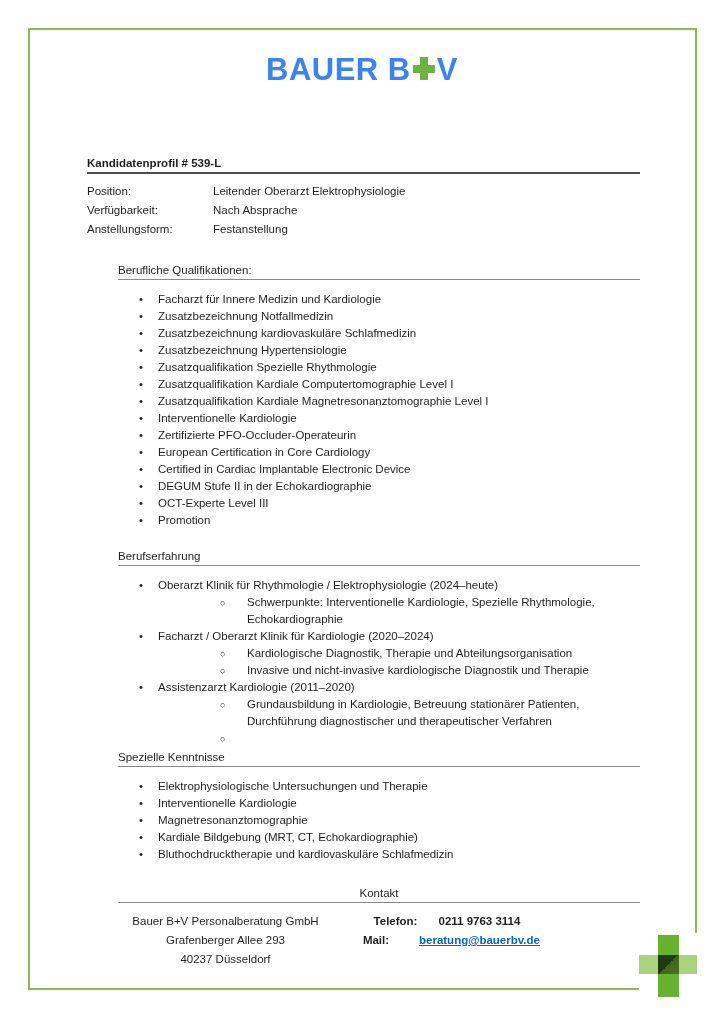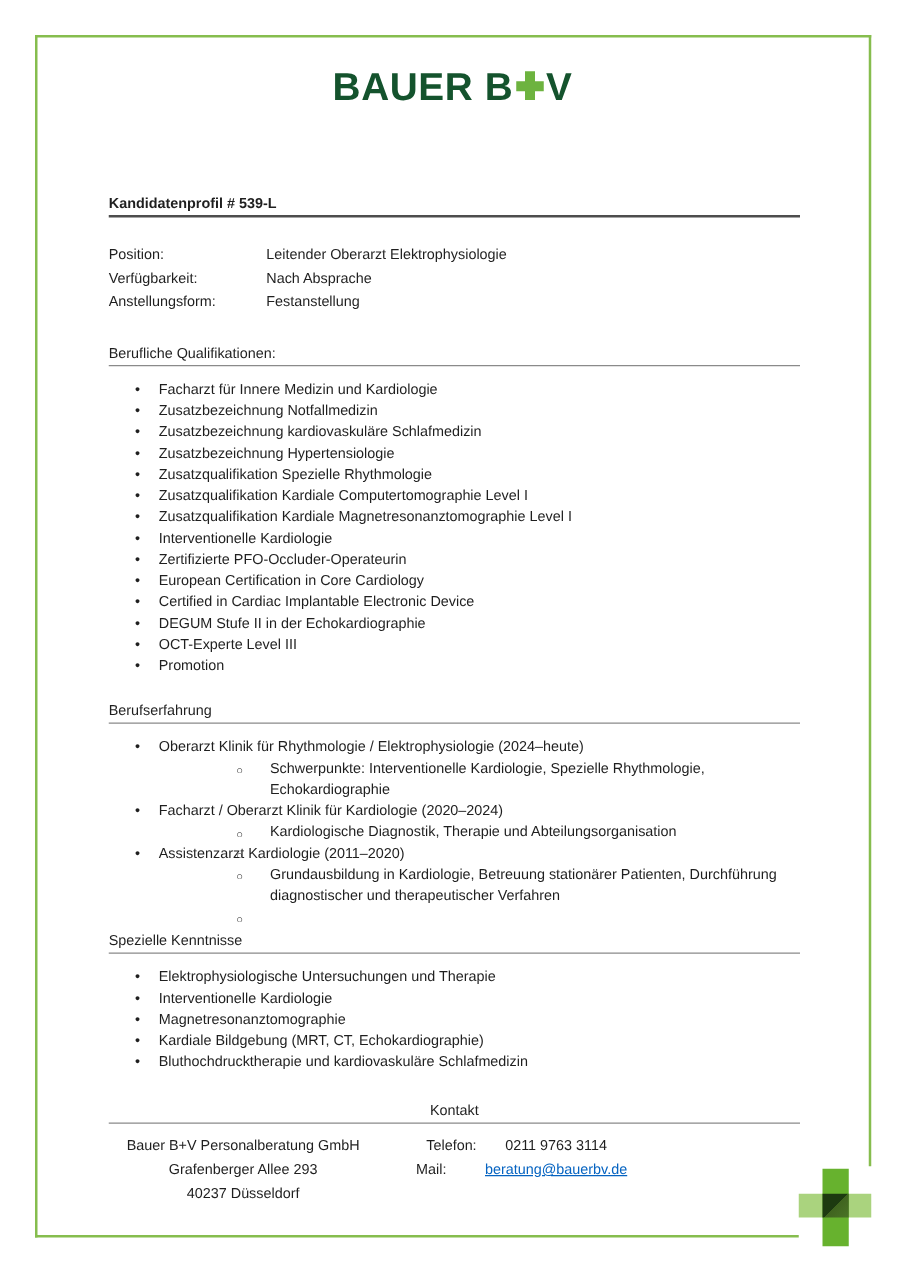--- a/index.html
+++ b/index.html
@@ -20,51 +20,51 @@
 
   
   .corner-cross { position:absolute; left:639px; top:933px; width:59px; height:64px; }
   .cross-v { position:absolute; left:19px; top:2px;  width:21px; height:62px; background:#67b22e; }
   .cross-h { position:absolute; left:0;    top:22px; width:58px; height:19px; background:#aad37e; }
   .cross-o { position:absolute; left:19px; top:22px; width:21px; height:19px;
              background:linear-gradient(135deg,#1d3a10 0%,#1d3a10 50%,#40641f 50%,#4a7326 100%); }
 
   
   .logo { position:absolute; top:52px; left:0; width:100%; text-align:center;
-          font-size:31px; font-weight:bold; letter-spacing:0.5px; color:#14532d; }
+          font-size:31px; font-weight:bold; letter-spacing:0.5px; color:#3b82f6; }
   .logo-plus { display:inline-block; position:relative; width:22px; height:23px; margin:0 2px; }
   .logo-plus .pv { position:absolute; left:7px; top:0; width:8px; height:23px; background:#6db33f; }
   .logo-plus .ph { position:absolute; left:0; top:7.5px; width:22px; height:8px; background:#6db33f; }
 
   
   .content { position:absolute; left:87px; top:157px; width:553px; font-size:11.5px; }
 
   .doc-title { font-size:11.5px; font-weight:bold; line-height:13px; padding-bottom:2px;
                border-bottom:2px solid #4d4d4d; }
 
-  .fields { margin-top:21px; }
+  .fields { margin-top:8px; }
   .field-row { line-height:19px; }
   .field-label { display:inline-block; width:126px; }
 
-  .sec { margin-top:21px; }
+  .sec { margin-top:21px;margin-left:31px; }
   .sec-first { margin-top:25px; }
   .sec-contact { margin-top:24px;text-align:center; }
   .sec-title { font-size:11.5px; font-weight:normal; line-height:13px; padding-bottom:2px;
                border-bottom:1px solid #8a8a8a; }
 
   ul.blist { list-style:none; margin-top:11px; line-height:17px; }
   li.bitem { position:relative; padding-left:40px; }
   .m1 { position:absolute; left:21px; top:0; font-size:11.5px; }
   .sublist { }
   .subitem { position:relative; padding-left:89px; }
   .m2 { position:absolute; left:62px; top:1px; font-size:9px; }
 
   .contact-cols { display:flex; margin-top:9px; line-height:19px; }
   .company { width:215px; }
-  .crow { line-height:19px; }
+  .crow { line-height:19px;font-weight:bold; }
   .clabel { display:inline-block; width:86px; }
   a.link { color:#0563c1; text-decoration:underline; cursor:pointer; }
 </style>
 </head>
 <body>
 
 <div class="page">
 
   <div class="frame frame-top"></div>
   <div class="frame frame-left"></div>
@@ -178,21 +178,21 @@
 
           <li class="bitem">
             <span class="m1">•</span><span>Facharzt / Oberarzt Klinik für Kardiologie (2020–2024)</span>
             <div class="sublist">
 
                 <div class="subitem">
                   <span class="m2">○</span><span>Kardiologische Diagnostik, Therapie und Abteilungsorganisation</span>
                 </div>
 
                 <div class="subitem">
-                  <span class="m2">○</span>
+                  <span class="m2">○</span><span>Invasive und nicht-invasive kardiologische Diagnostik und Therapie</span>
                 </div>
               </div>
           </li>
 
           <li class="bitem">
             <span class="m1">•</span><span>Assistenzarzt Kardiologie (2011–2020)</span>
             <div class="sublist">
 
                 <div class="subitem">
                   <span class="m2">○</span><span>Grundausbildung in Kardiologie, Betreuung stationärer Patienten, Durchführung diagnostischer und therapeutischer Verfahren</span>

